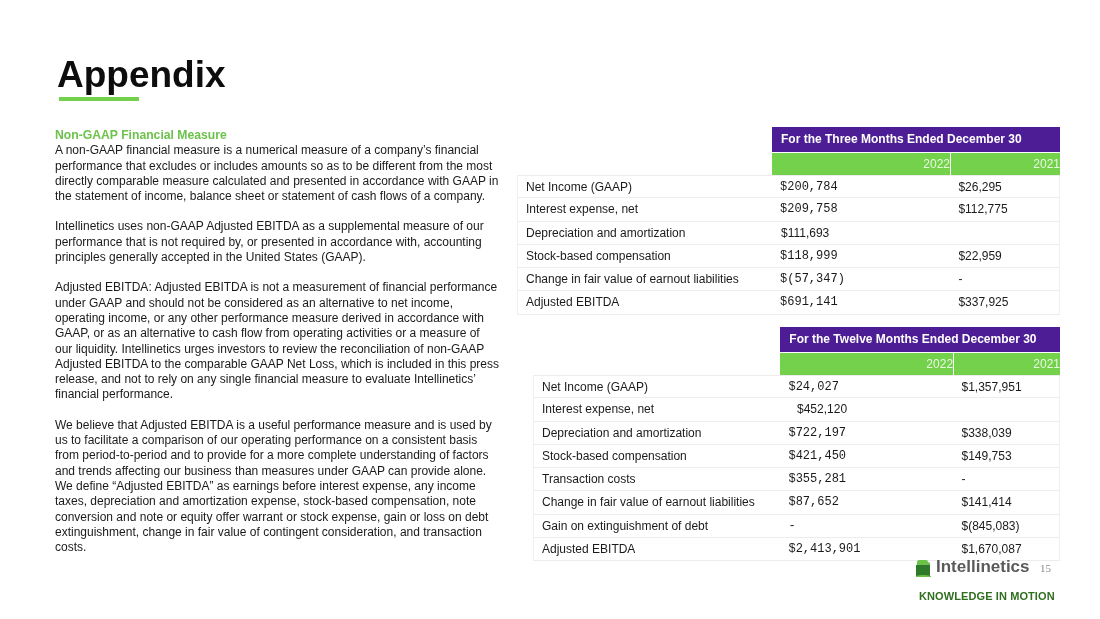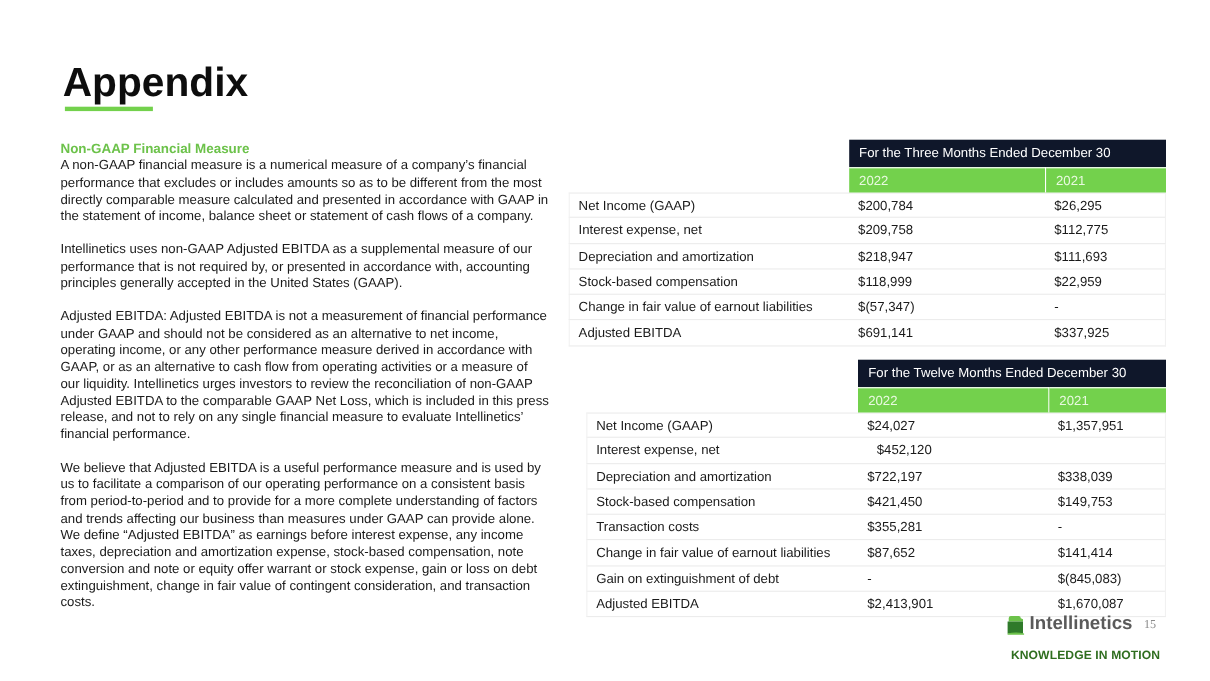--- a/index.html
+++ b/index.html
@@ -23,37 +23,37 @@
     .left-col .subhead { color: #6cc24a; font-weight: bold; font-size: 12.2px; }
     .left-col p { margin-bottom: 15px; }
 
     .tbl {
       position: absolute; left: 517px; width: 543px;
       font-size: 12px; color: #1a1a1a;
     }
     .tbl .hdr-row { display: flex; height: 25px; }
     .tbl .hdr-blank { width: 255px; }
     .tbl .hdr-span {
-      width: 288px; background: #0f172a; color: #ffffff; font-weight: normal;
+      width: 288px; background: #4c1d95; color: #ffffff; font-weight: bold;
       padding-left: 9px; line-height: 25px; font-size: 12px;
     }
-    .tbl .yr-row { display: flex; height: 23px; }
+    .tbl .yr-row { display: flex; height: 23px; text-align: right; }
     .tbl .yr-cell {
       background: #73d14c; color: #e8f9df; line-height: 23px; padding-left: 9px;
       border-top: 1px solid #ffffff;
     }
     .tbl .yr-cell.c1 { width: 179px; border-right: 1px solid #ffffff; }
     .tbl .yr-cell.c2 { width: 109px; }
     .tbl .row {
       display: flex; height: 23.3px; line-height: 23px;
       border-bottom: 1px solid #ececec; border-left: 1px solid #f1f1f1; border-right: 1px solid #f1f1f1;
     }
     .tbl .row:first-of-type { border-top: 1px solid #ececec; }
     .tbl .cell-label { width: 255px; padding-left: 8px; }
-    .tbl .cell-v1 { width: 179px; padding-left: 8px; }
+    .tbl .cell-v1 { width: 179px; padding-left: 8px; font-family: Liberation Mono, monospace; }
     .tbl .cell-v2 { width: 109px; padding-left: 8px; }
 
     .logo {
       position: absolute; left: 914px; top: 557px; width: 150px; height: 40px;
     }
     .logo-icon { position: absolute; left: 1px; top: 2px; width: 17px; height: 19px; }
     .logo-word {
       position: absolute; left: 22px; top: 0px; font-weight: bold; font-size: 17px;
       color: #5a5a5a; font-family: "Liberation Sans", sans-serif;
     }
@@ -96,21 +96,20 @@
       <div class="cell-v1">$200,784</div>
       <div class="cell-v2">$26,295</div>
     </div>
     <div class="row">
       <div class="cell-label">Interest expense, net</div>
       <div class="cell-v1">$209,758</div>
       <div class="cell-v2">$112,775</div>
     </div>
     <div class="row">
       <div class="cell-label">Depreciation and amortization</div>
-      <div class="cell-v1">$218,947</div>
       <div class="cell-v2">$111,693</div>
     </div>
     <div class="row">
       <div class="cell-label">Stock-based compensation</div>
       <div class="cell-v1">$118,999</div>
       <div class="cell-v2">$22,959</div>
     </div>
     <div class="row">
       <div class="cell-label">Change in fair value of earnout liabilities</div>
       <div class="cell-v1">$(57,347)</div>

